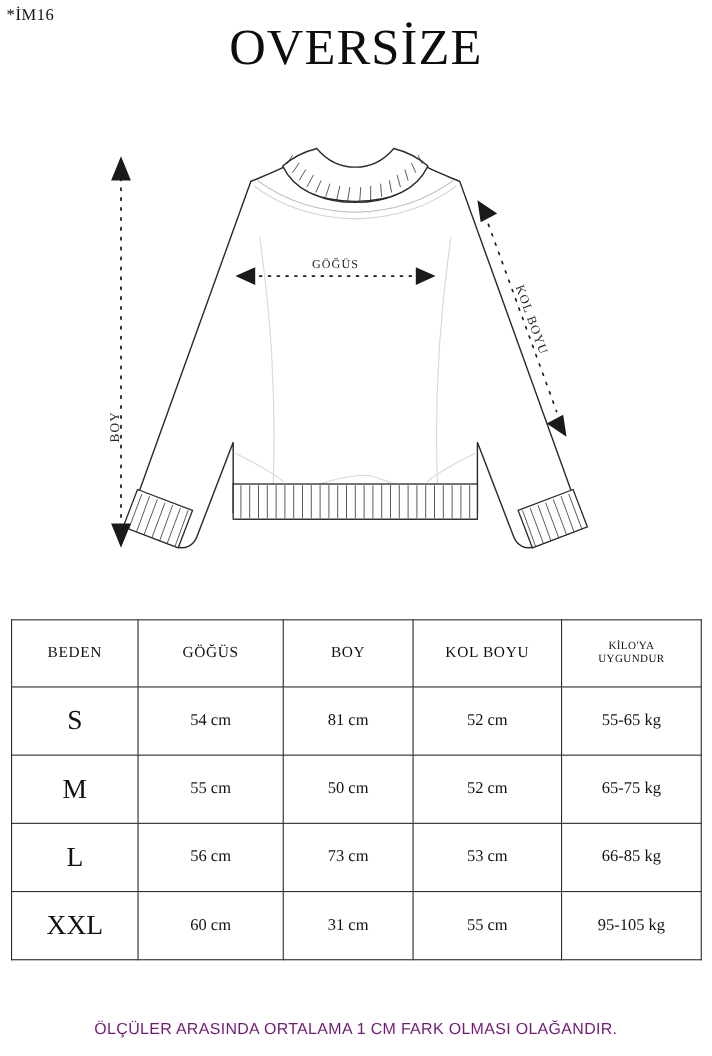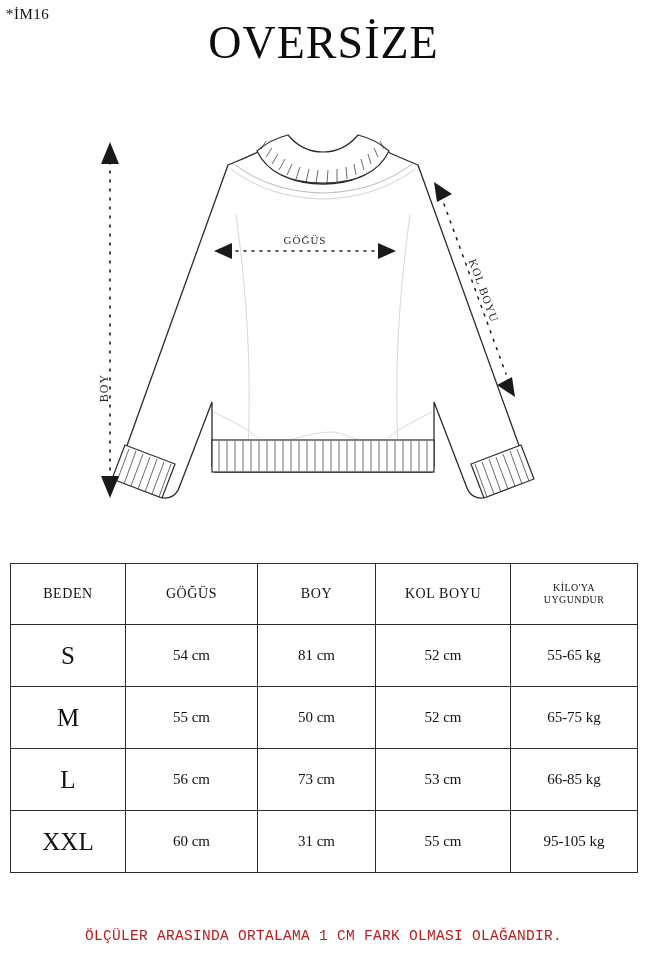--- a/index.html
+++ b/index.html
@@ -97,24 +97,24 @@
   col.c3 { width: 118px; }
   col.c4 { width: 135px; }
   col.c5 { width: 127px; }
 
   .footer-note {
     position: absolute;
     left: 0;
     top: 928px;
     width: 647px;
     text-align: center;
-    font-family: Liberation Mono, monospace;
+    font-family: Liberation Sans, sans-serif;
     font-size: 14.5px;
     letter-spacing: 0.3px;
-    color: #b91c1c;
+    color: #701a75;
   }
 </style>
 </head>
 <body>
 
 <div class="page">
 
   <div class="code-label">*İM16</div>
   <div class="main-title">OVERSİZE</div>
 

